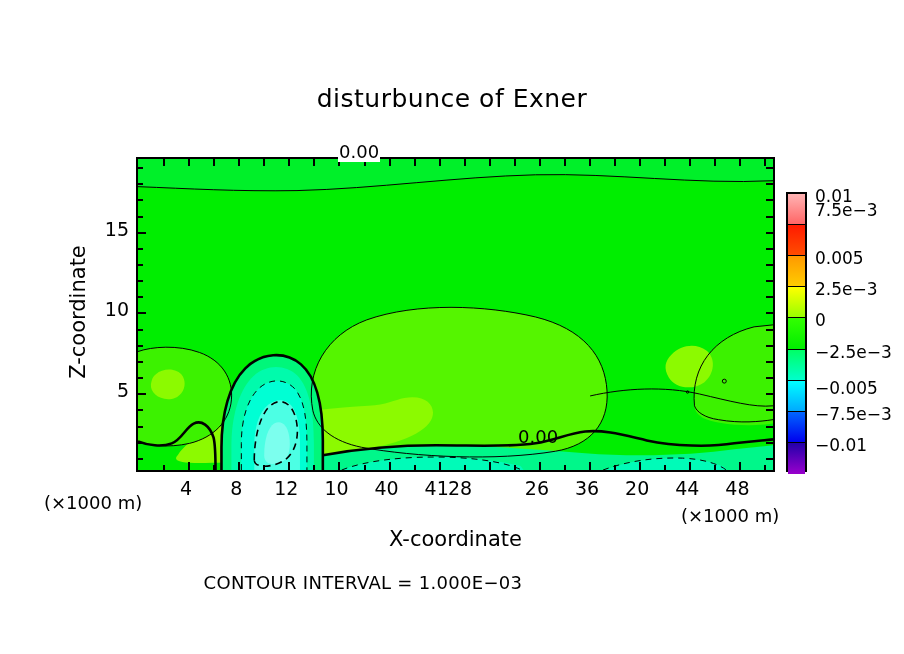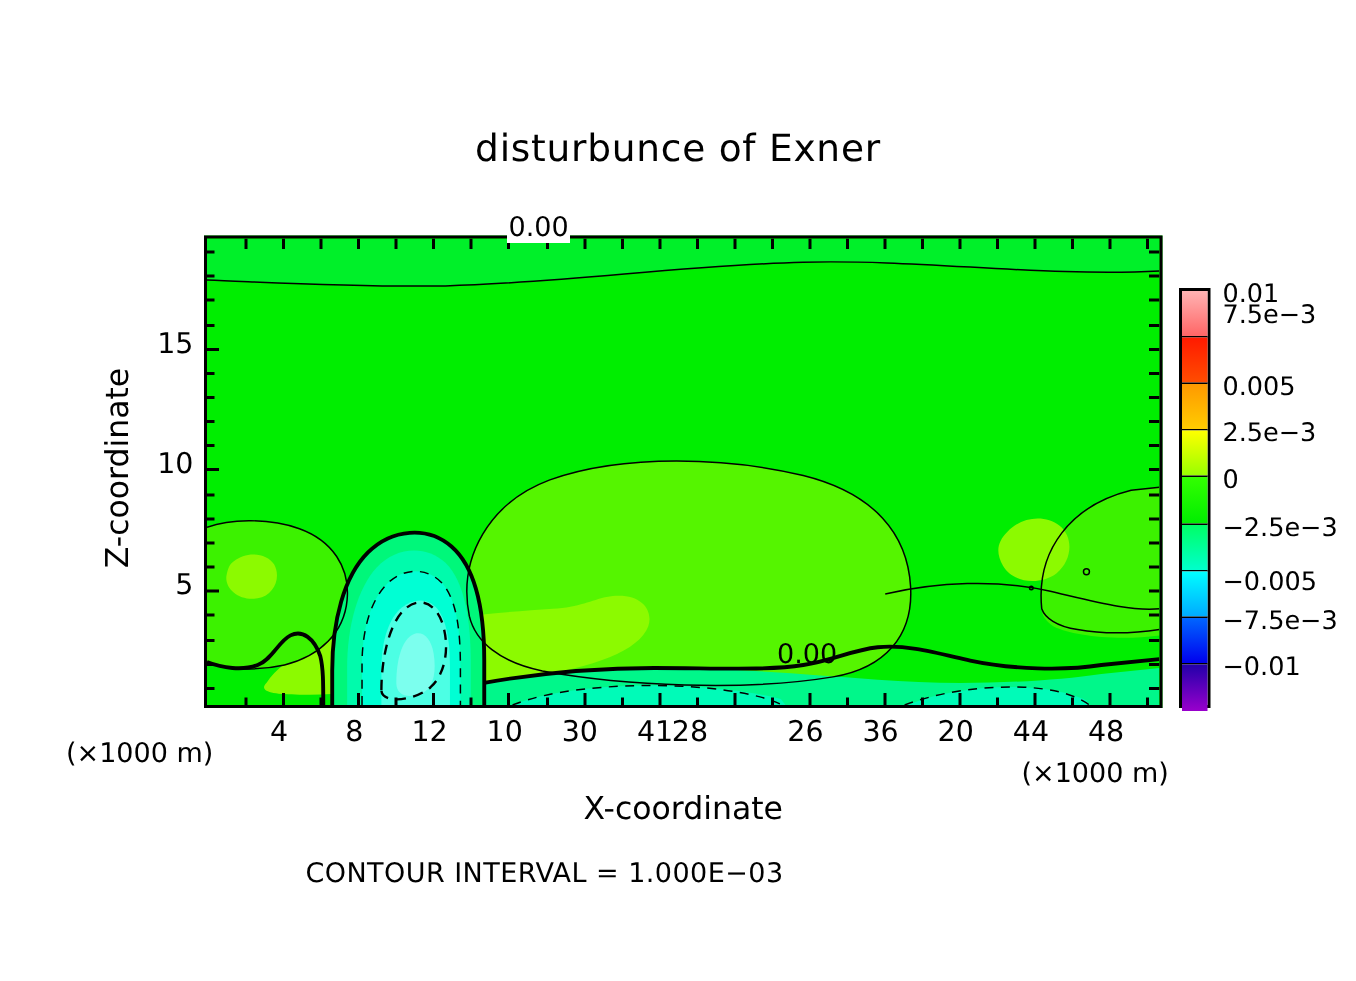--- a/index.html
+++ b/index.html
@@ -318,21 +318,21 @@
 <div style="position:absolute;left:338px;top:141px;font-size:18px;background:#fff;padding:0 1px;">0.00</div>
 <div style="position:absolute;left:518px;top:426px;font-size:18px;">0.00</div>
 
 <div id="ticks-layer"></div>
 
 <div id="xlabels-layer">
     <div class="xlabel" style="left: 186.118px;">4</div>
     <div class="xlabel" style="left: 236.235px;">8</div>
     <div class="xlabel" style="left: 286.353px;">12</div>
     <div class="xlabel" style="left: 336.471px;">10</div>
-    <div class="xlabel" style="left: 386.588px;">30</div>
+    <div class="xlabel" style="left: 386.588px;">40</div>
     <div class="xlabel" style="left: 436.706px;">41</div>
     <div class="xlabel" style="left: 460px;">28</div>
     <div class="xlabel" style="left: 536.941px;">26</div>
     <div class="xlabel" style="left: 587.059px;">36</div>
     <div class="xlabel" style="left: 637.176px;">20</div>
     <div class="xlabel" style="left: 687.294px;">44</div>
     <div class="xlabel" style="left: 737.412px;">48</div>
   </div>
 <div id="ylabels-layer">
     <div class="ylabel" style="top: 391.231px;">5</div>

